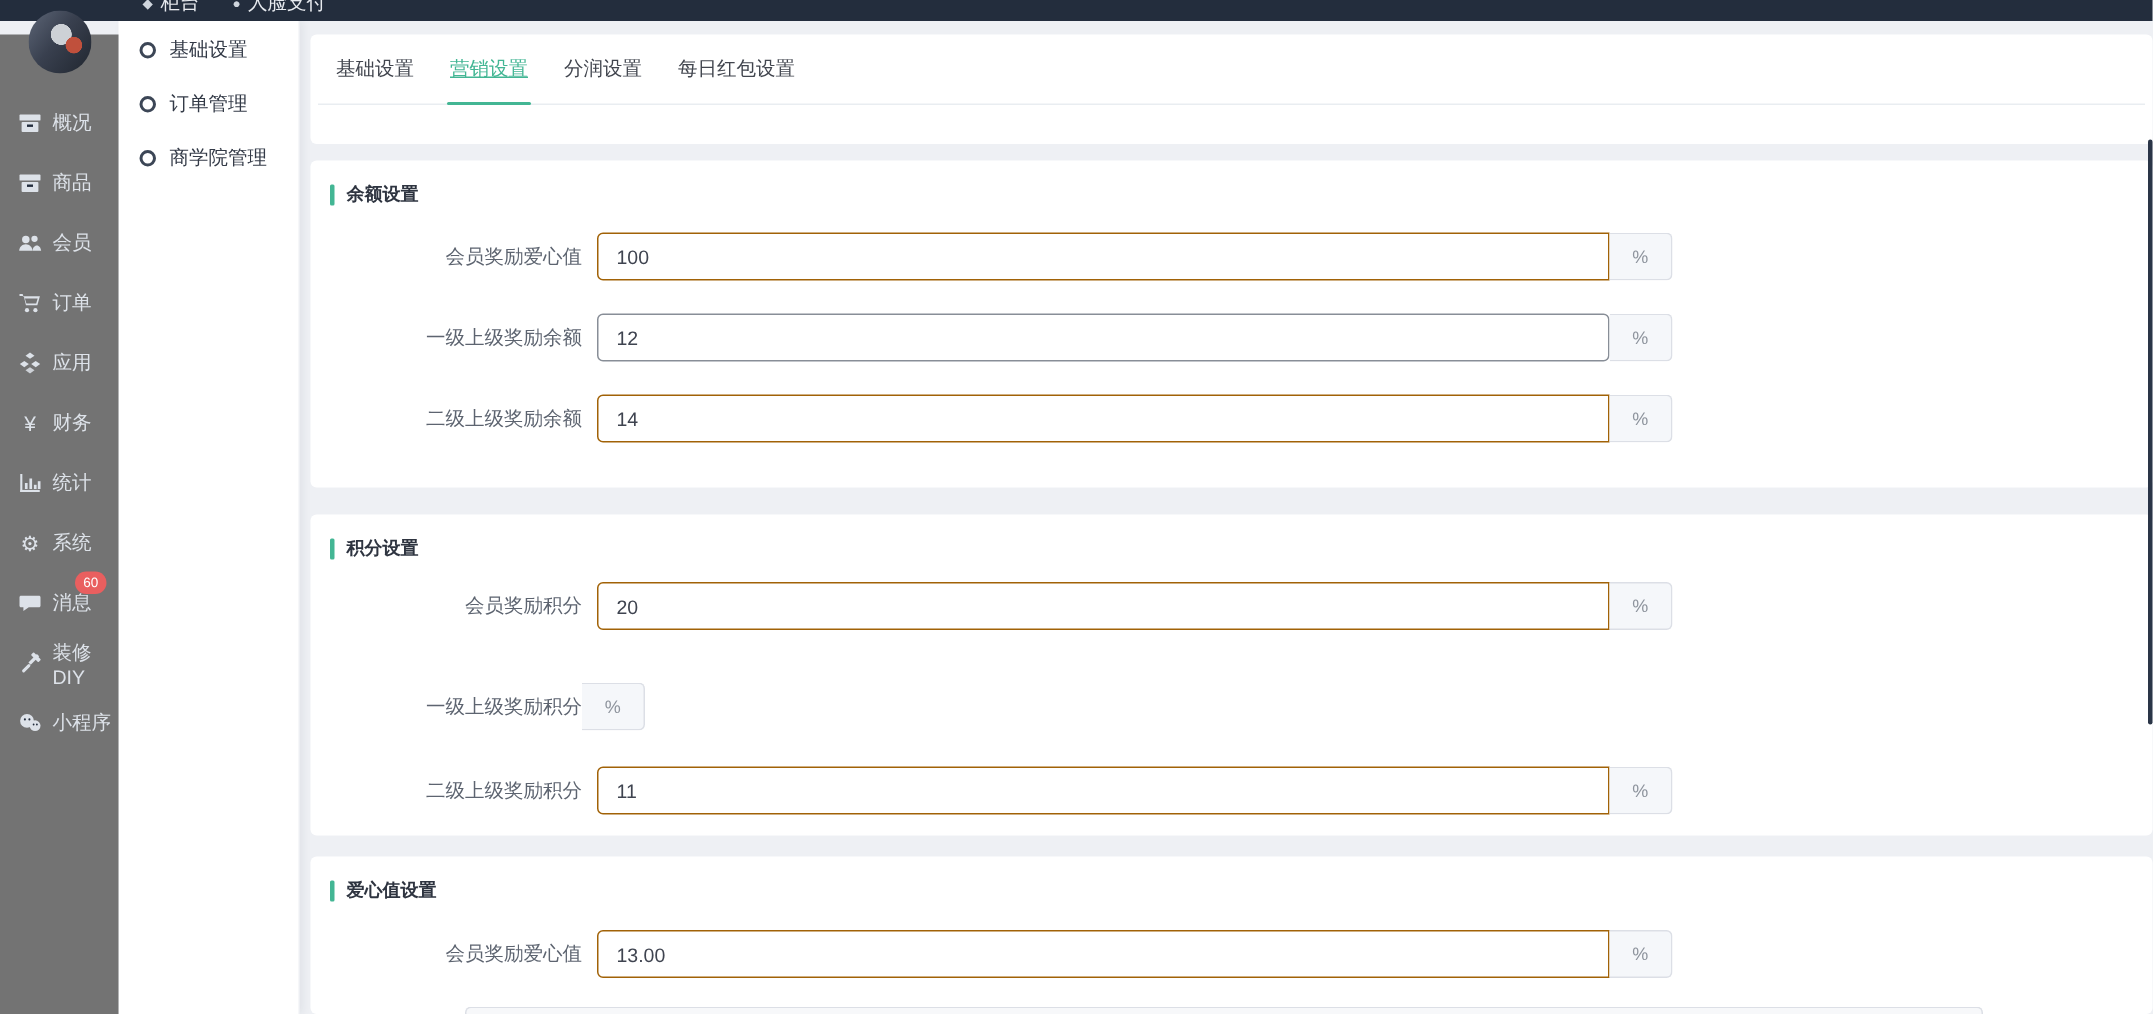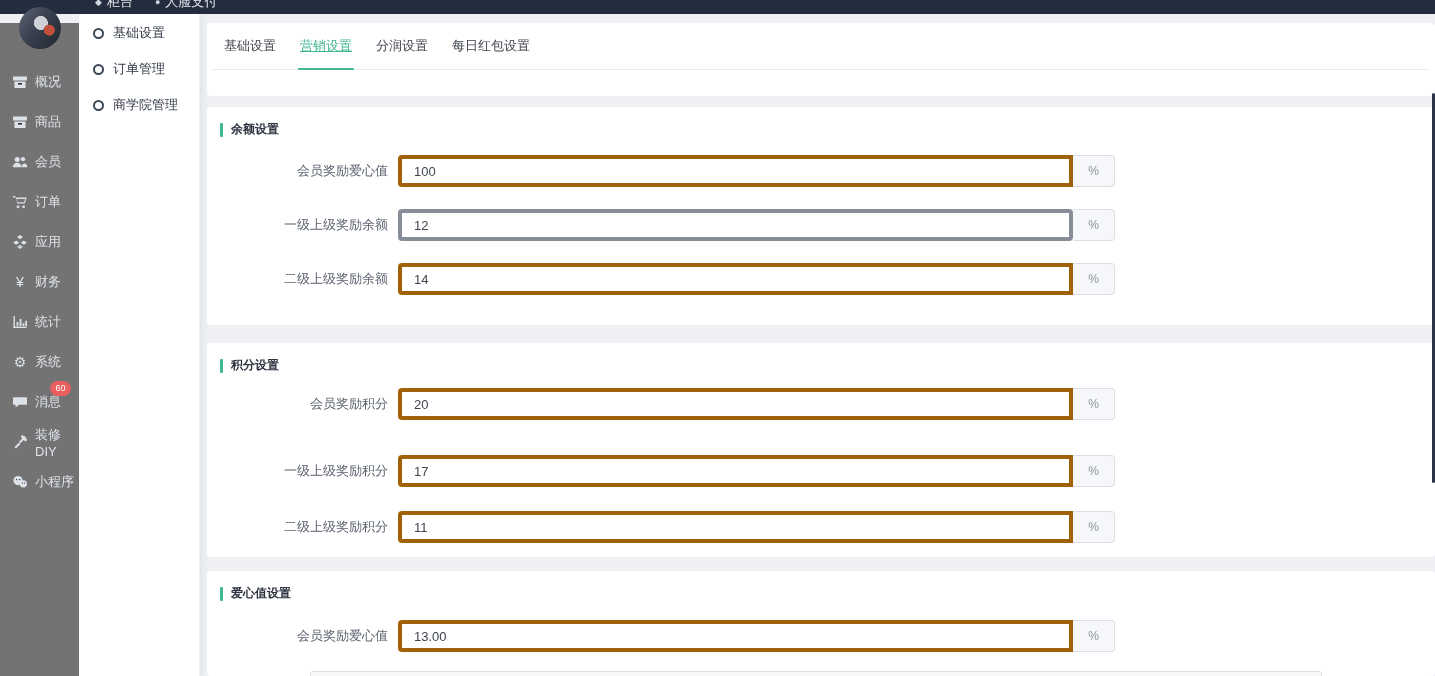--- a/index.html
+++ b/index.html
@@ -60,21 +60,21 @@
 
   .sec-title { position:absolute; left:13px; top:14px; display:flex;
     align-items:center; gap:8px; font-size:12px; font-weight:bold; color:#2e3440; }
   .sec-title .bar { width:3px; height:14px; background:#43b694; border-radius:1px; }
 
   .row { position:absolute; left:0; width:100%; height:32px; display:flex;
     align-items:center; }
   .row .lbl { width:181px; text-align:right; font-size:13px; color:#5d6470;
     flex:none; }
   .row .input { margin-left:10px; width:675px; height:32px;
-    border:4px solid #a16207; border-radius:4px 0 0 4px; font-size:13px;
+    border:1px solid #a16207; border-radius:4px 0 0 4px; font-size:13px;
     color:#3f4450; padding:0 12px; outline:none; background:#fff;
     font-family:"Liberation Sans","DejaVu Sans",sans-serif; }
   .row.focused .input { border-color:#888e97; border-radius:4px; }
   .row .addon { width:42px; height:32px; background:#f5f7fa;
     border:1px solid #dcdfe6; border-left:none; border-radius:0 4px 4px 0;
     display:flex; align-items:center; justify-content:center; font-size:12px;
     color:#8e949d; flex:none; }
   .partial-input { position:absolute; top:100px; left:103px; width:1012px;
     height:20px; background:#f7f8fa; border:1px solid #dcdfe6; border-bottom:none;
     border-radius:4px 4px 0 0; }
@@ -257,21 +257,20 @@
     <span class="bar"></span>
     <span>积分设置</span>
   </div>
   <div class="row" style="top:45px">
     <span class="lbl">会员奖励积分</span>
     <input class="input" type="text" value="20" style="">
     <span class="addon">%</span>
   </div>
   <div class="row" style="top:112px">
     <span class="lbl">一级上级奖励积分</span>
-    <input class="input" type="text" value="17" style="">
     <span class="addon">%</span>
   </div>
   <div class="row" style="top:168px">
     <span class="lbl">二级上级奖励积分</span>
     <input class="input" type="text" value="11" style="">
     <span class="addon">%</span>
   </div>
 </div>
 
 <div class="card sec-card s3">

